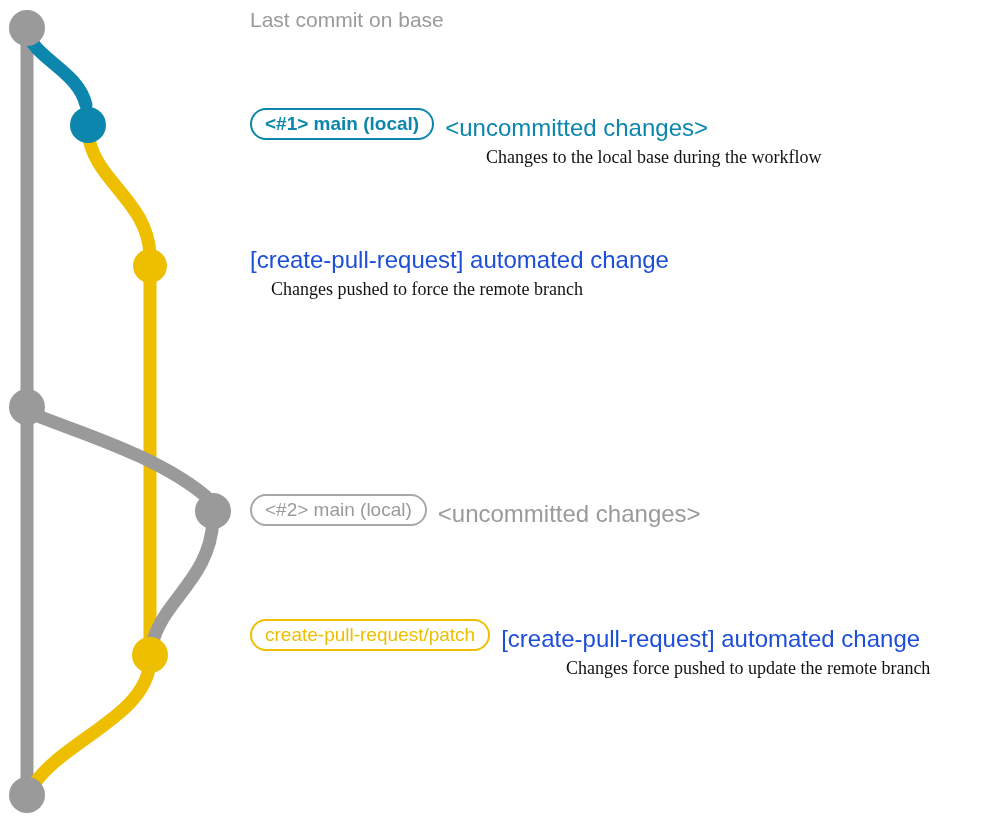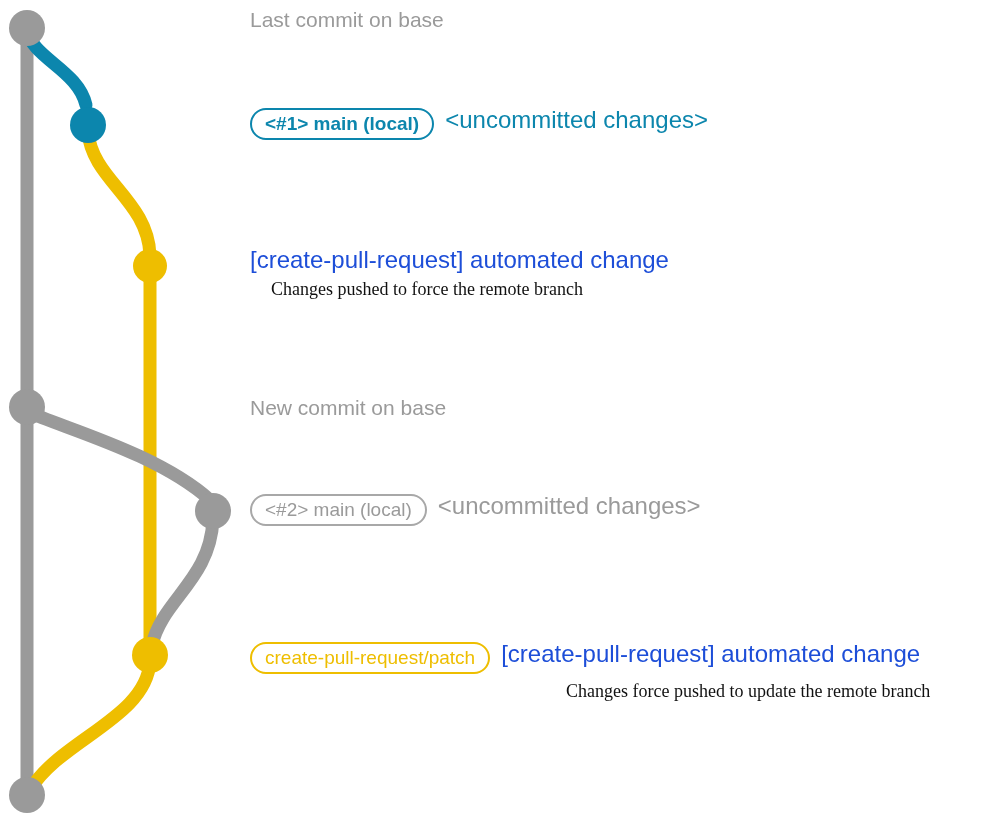--- a/index.html
+++ b/index.html
@@ -34,21 +34,21 @@
 
   
   .row {
     position: absolute;
     left: 250px;
     display: flex;
     flex-direction: column;
   }
   .row-head {
     display: flex;
-    align-items: flex-start;
+    align-items: flex-end;
     white-space: nowrap;
   }
 
   .badge {
     display: inline-block;
     border: 2px solid #9a9a9a;
     border-radius: 16px;
     padding: 3px 13px 4px 13px;
     font-size: 19px;
     line-height: 21px;
@@ -79,21 +79,21 @@
     white-space: nowrap;
     margin-top: 6px;
   }
 
   
   #row-last-commit   { top: 8px; }
   #row-commit-1      { top: 108px; }
   #row-commit-2      { top: 248px; }
   #row-new-commit    { top: 396px; }
   #row-commit-3      { top: 494px; }
-  #row-commit-4      { top: 642px; }
+  #row-commit-4      { top: 619px; }
   #row-merge         { top: 778px; }
 
   #row-last-commit .subject,
   #row-new-commit  .subject { font-size: 21px; }
 
   
   #row-commit-1 .note { margin-left: 236px; }
   #row-commit-2 .note { margin-left: 21px;  }
   #row-commit-3 .note { margin-left: 236px; }
   #row-commit-4 .note { margin-left: 316px; }
@@ -132,34 +132,30 @@
     <div class="row-head">
       <span class="subject gray">Last commit on base</span>
     </div>
   </div>
 
   <div class="row" id="row-commit-1">
     <div class="row-head">
       <span class="badge blue">&lt;#1&gt; main (local)</span>
       <span class="subject blue">&lt;uncommitted changes&gt;</span>
     </div>
+    <div class="note">Changes to the local base during the workflow</div>
   </div>
 
   <div class="row" id="row-commit-2">
     <div class="row-head">
       <span class="subject yellow">[create-pull-request] automated change</span>
     </div>
     <div class="note">Changes pushed to force the remote branch</div>
   </div>
 
-  <div class="row" id="row-new-commit">
-    <div class="row-head">
-      <span class="subject gray">New commit on base</span>
-    </div>
-  </div>
 
   <div class="row" id="row-commit-3">
     <div class="row-head">
       <span class="badge gray">&lt;#2&gt; main (local)</span>
       <span class="subject gray">&lt;uncommitted changes&gt;</span>
     </div>
   </div>
 
   <div class="row" id="row-commit-4">
     <div class="row-head">

